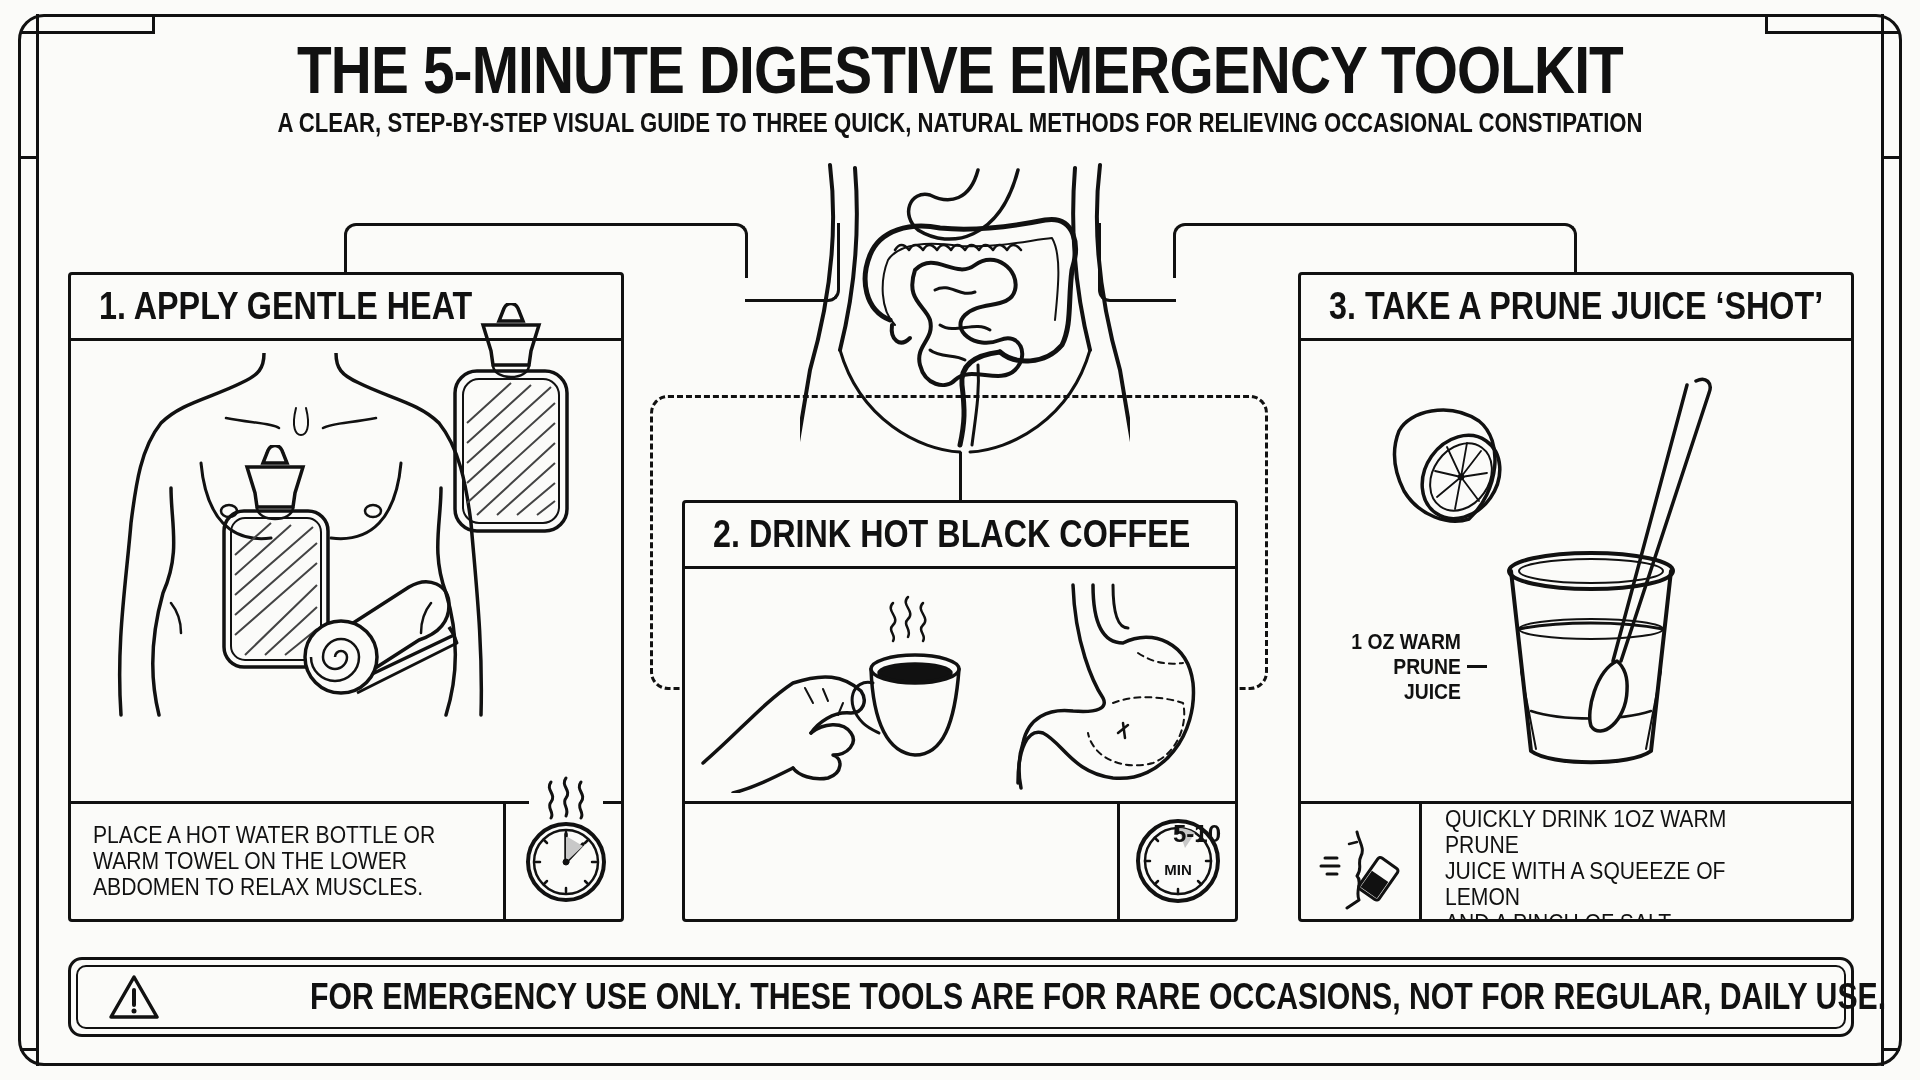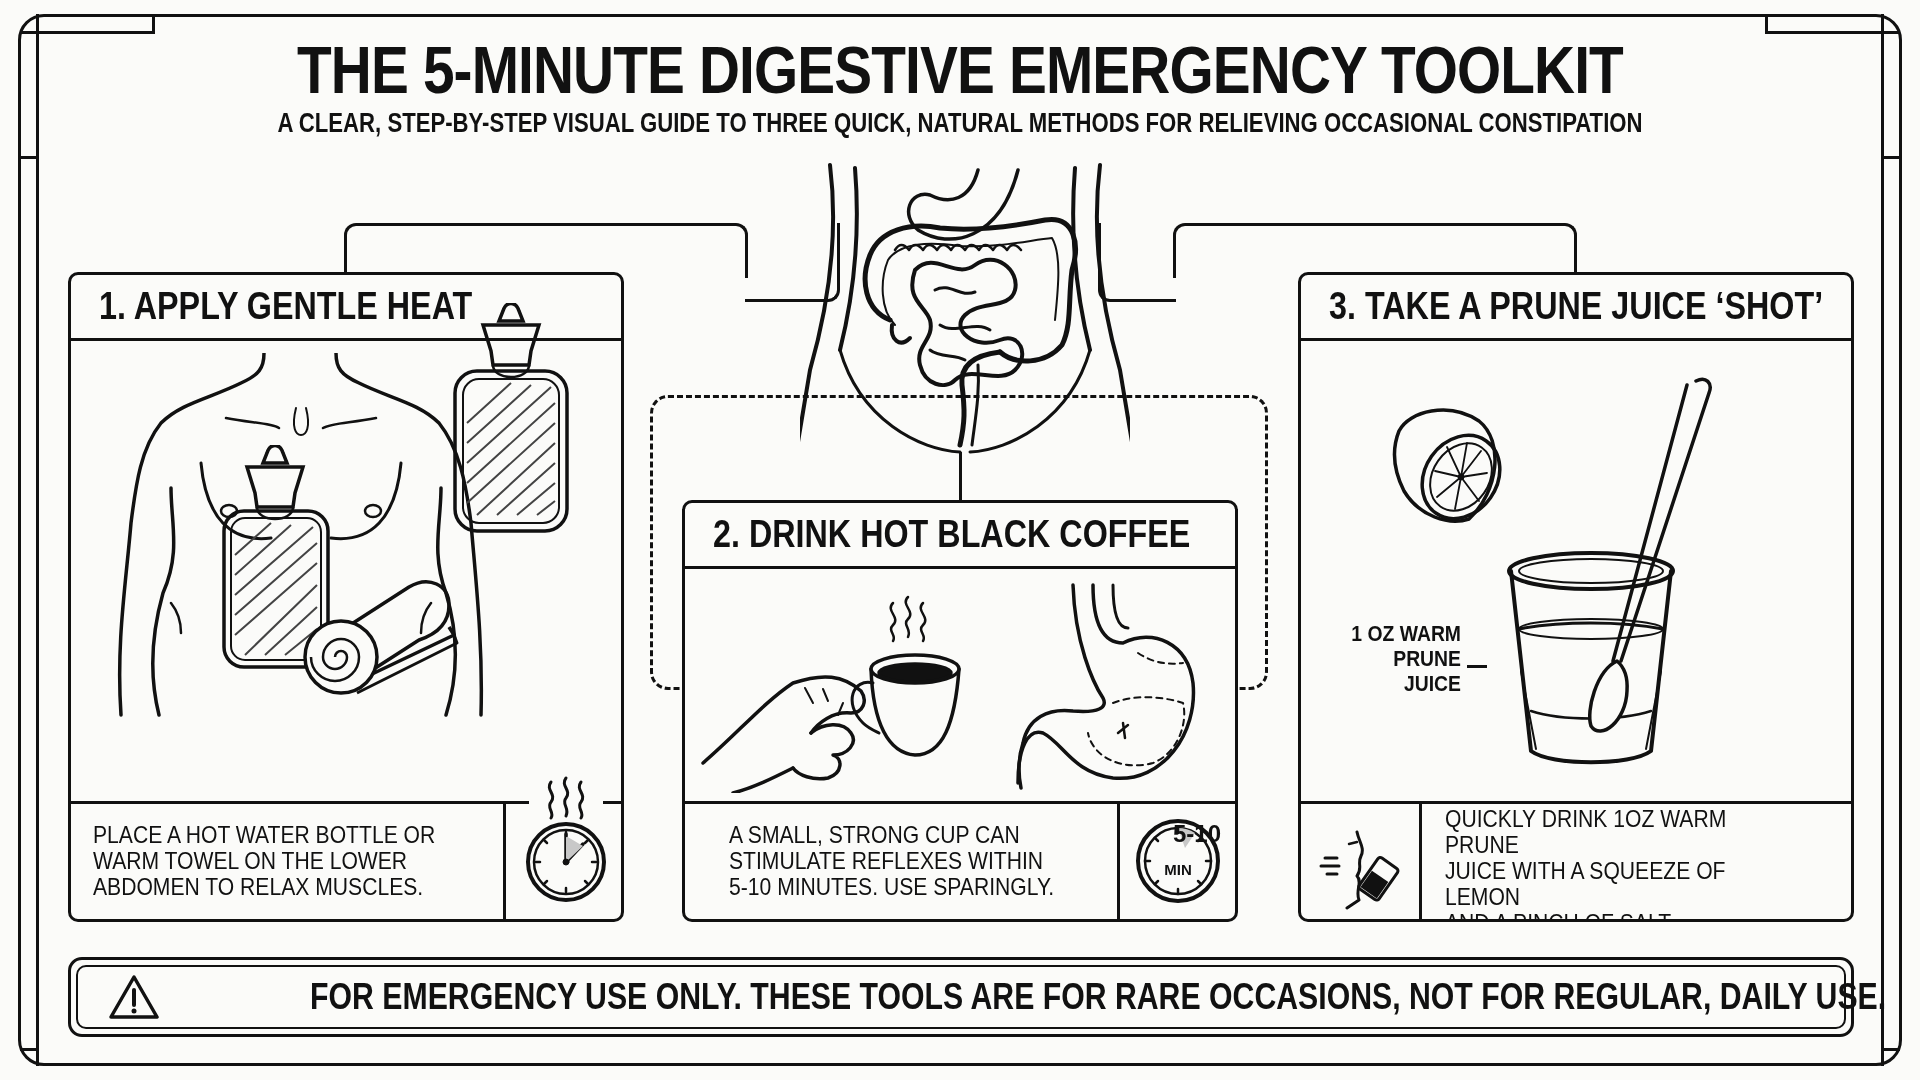--- a/index.html
+++ b/index.html
@@ -23,21 +23,21 @@
     transform:scaleX(0.86); transform-origin:center;
     white-space:nowrap;
   }
   .subtitle {
     left:0; top:108px; width:1920px; text-align:center;
     font-weight:bold; font-size:27px;
     transform:scaleX(0.82); transform-origin:center;
     white-space:nowrap;
   }
   .panel {
-    border:3px solid #111; border-radius:10px; box-sizing:border-box;
+    border:3px solid #111; border-radius:4px; box-sizing:border-box;
     background:#fbfbf9; overflow:hidden;
   }
   .panel-title {
     position:absolute; left:0; right:0; top:0; height:66px;
     border-bottom:3px solid #111; box-sizing:border-box;
     display:flex; align-items:center; padding-left:28px;
     font-weight:bold; font-size:38px; white-space:nowrap;
   }
   .panel-title span { display:inline-block; transform:scaleX(0.85); transform-origin:left center; }
   .panel-bottom {
@@ -232,23 +232,20 @@
       <path d="M90 2 C90 40 100 60 120 60 C150 45 185 60 190 100 C195 150 160 200 110 195 C70 190 60 160 40 150 C25 145 15 165 15 200"></path>
       <path d="M110 2 C110 30 115 45 125 45" stroke-width="3"></path>
       <path d="M70 2 C72 60 90 100 100 115 C105 125 95 130 70 128 C45 125 25 135 20 160 C15 175 15 190 18 205"></path>
       <path d="M110 120 C135 110 165 115 180 120 C185 140 175 170 150 180 C120 188 90 175 85 150" stroke-width="2" stroke-dasharray="6 5"></path>
       <path d="M135 70 C150 80 165 82 180 80" stroke-width="2" stroke-dasharray="6 5"></path>
       <path d="M115 150 L125 142 M120 140 L122 155" stroke-width="2.5"></path>
     </svg>
   </div>
 
   <div class="panel-bottom" style="left:0;">
-    <div class="panel-text" style="left:44px;top:18px;"><span>A SMALL, STRONG CUP CAN
-STIMULATE REFLEXES WITHIN
-5-10 MINUTES. USE SPARINGLY.</span></div>
     <div class="vdiv" style="left:432px;"></div>
     <div class="abs" style="left:450px;top:14px;width:86px;height:86px;">
       <svg width="86" height="86" viewBox="0 0 86 86" fill="none" stroke="#111" stroke-linecap="round">
         <circle cx="43" cy="43" r="40" stroke-width="4"></circle>
         <circle cx="43" cy="43" r="33" stroke-width="2.5"></circle>
         <path d="M43 10 A33 33 0 0 1 60 15 L50 30 Z" fill="#c8c8c8" stroke="none"></path>
         <g stroke-width="2.5">
           <path d="M43 10 L43 15 M43 71 L43 76 M10 43 L15 43 M71 43 L76 43 M20 20 L23 23 M63 63 L66 66 M20 66 L23 63 M63 23 L66 20"></path>
         </g>
       </svg>
@@ -281,21 +278,21 @@
       <ellipse cx="100" cy="200" rx="72" ry="12" stroke-width="2"></ellipse>
       <path d="M27 258 C70 250 130 250 172 258" stroke-width="3"></path>
       <ellipse cx="100" cy="258" rx="72" ry="10" stroke-width="2"></ellipse>
       <path d="M30 300 L45 378 M170 300 L155 378" stroke-width="2"></path>
       <path d="M40 340 C70 350 130 350 160 340" stroke-width="2.5"></path>
       <path d="M205 10 C215 5 222 12 218 22 L130 290" stroke-width="3.5"></path>
       <path d="M196 14 L122 290" stroke-width="3.5"></path>
       <path d="M126 290 C105 300 95 340 100 355 C110 370 135 350 136 320 C137 305 132 295 126 290 Z" stroke-width="3.5" fill="#fbfbf9"></path>
     </svg>
   </div>
-  <div class="abs" style="left:20px;top:346px;width:140px;">
+  <div class="abs" style="left:20px;top:354px;width:140px;">
     <div class="callout-label"><span>1 OZ WARM
 PRUNE JUICE</span></div>
   </div>
   <div class="abs" style="left:166px;top:390px;width:20px;height:3px;background:#111;"></div>
 
   <div class="panel-bottom">
     <div class="vdiv" style="left:118px;"></div>
     <div class="abs" style="left:16px;top:16px;width:90px;height:90px;">
       <svg width="90" height="90" viewBox="0 0 90 90" fill="none" stroke="#111" stroke-width="3" stroke-linecap="round" stroke-linejoin="round">
         <path d="M8 38 L20 38 M4 46 L22 46 M10 54 L20 54"></path>

